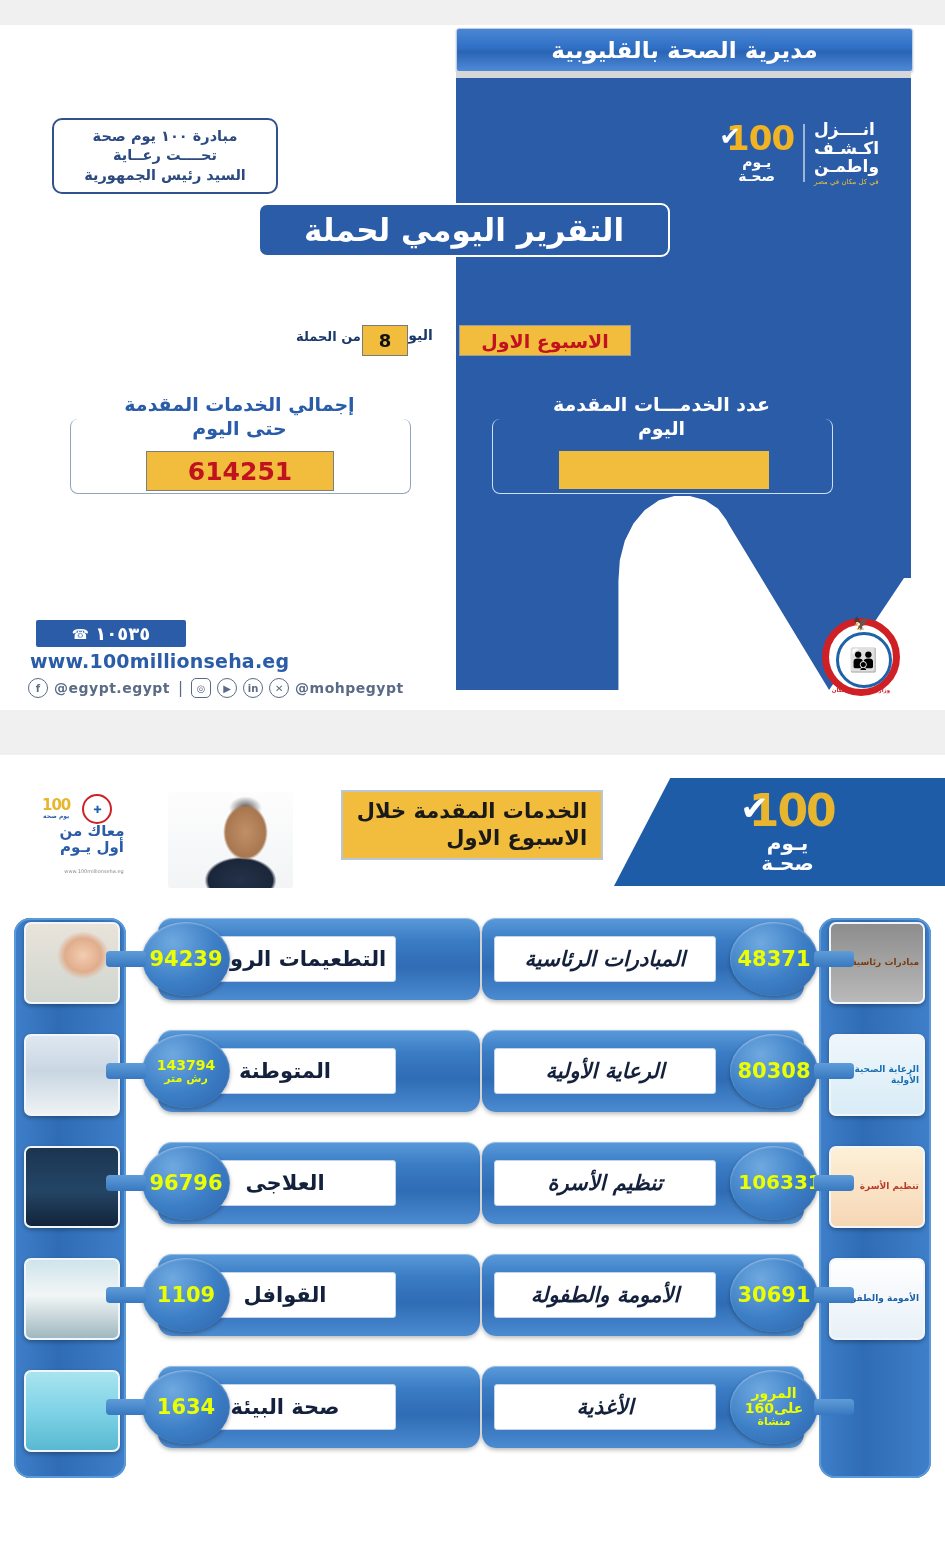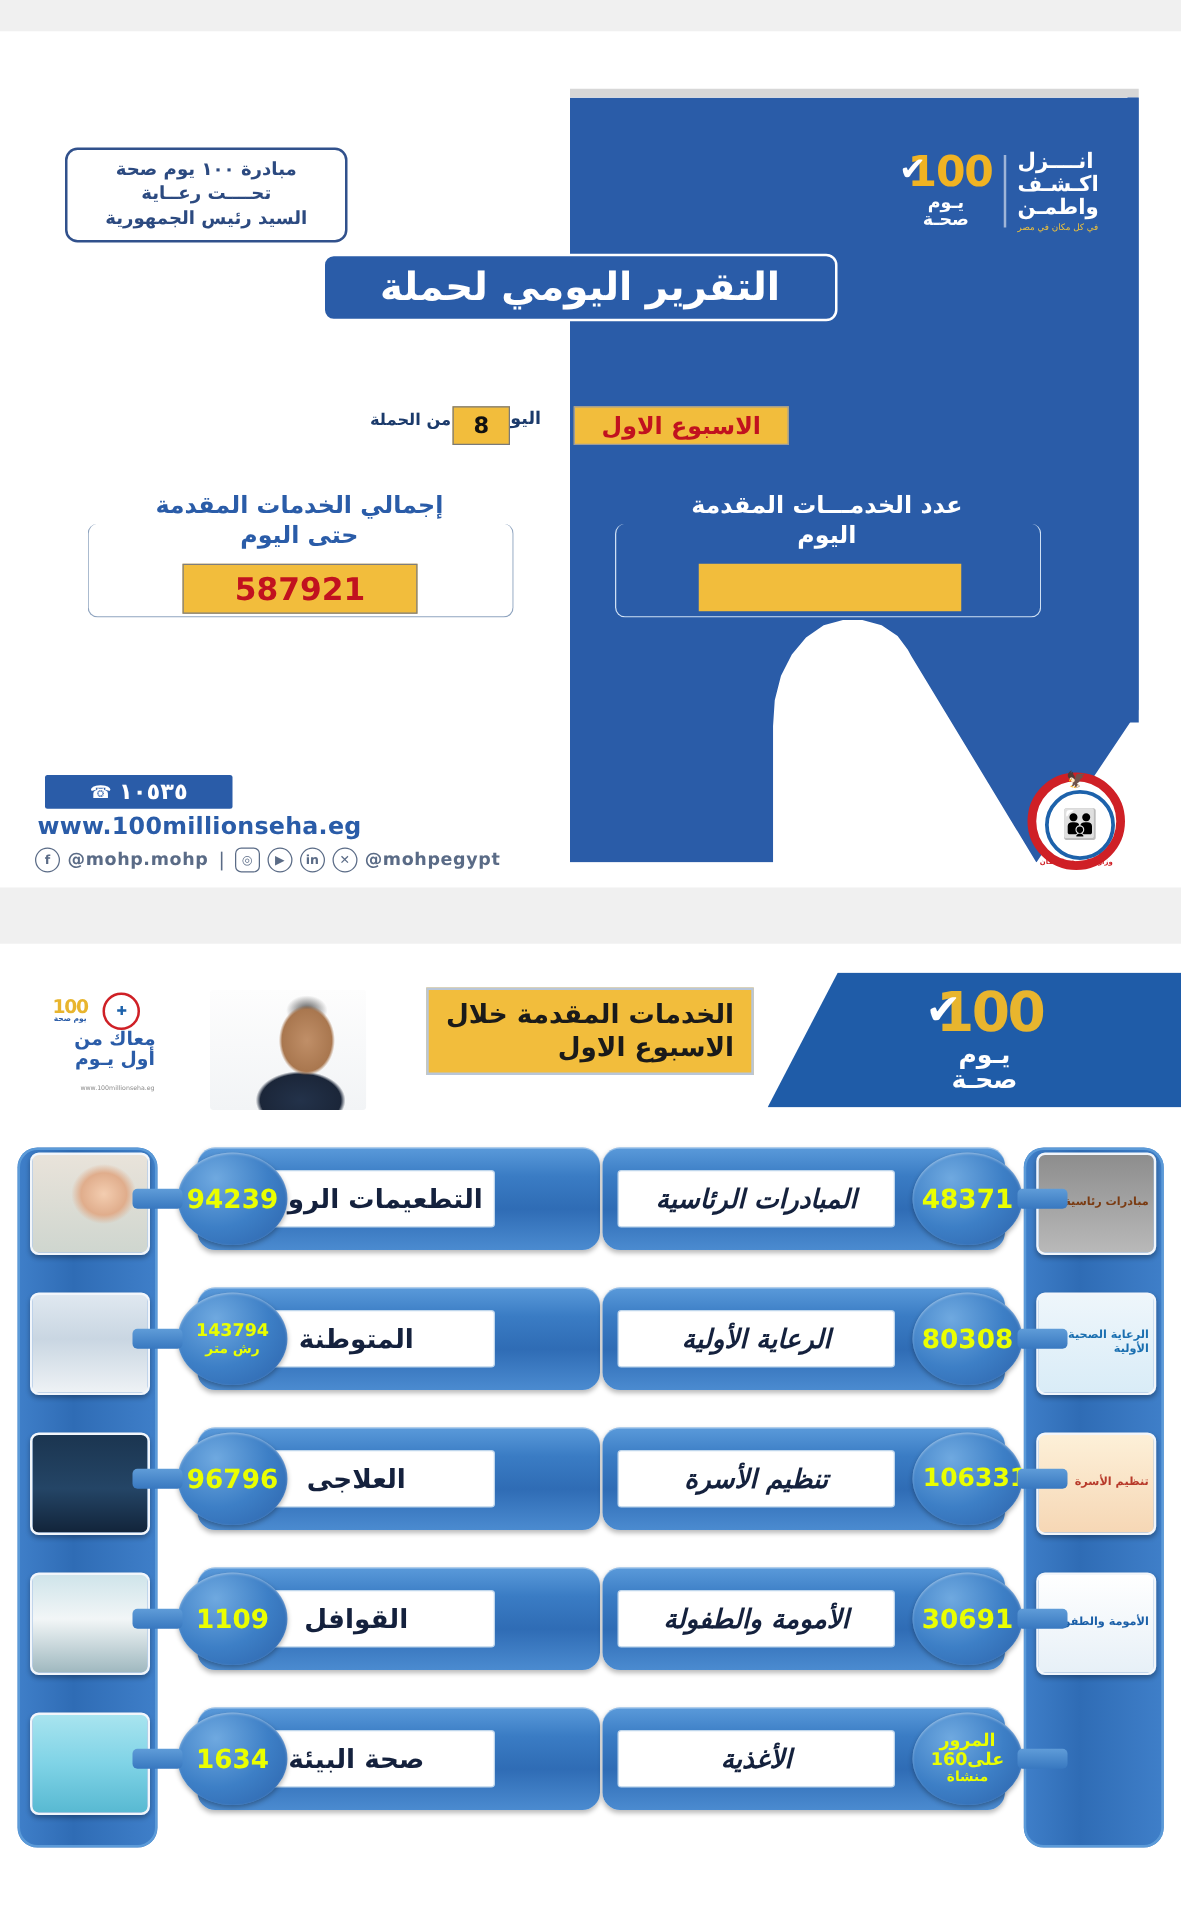--- a/index.html
+++ b/index.html
@@ -216,20 +216,23 @@
     background:linear-gradient(180deg,#5f9cd8,#3878c0);border-radius:4px;}
   #col-left .connector{left:-52px;}
   #col-right .connector{right:-50px;}
 </style>
 </head>
 <body>
 
 <div id="panel1">
   <div id="panel1-topstrip"></div>
 
+  <div class="hdr-bar">
+    <span>مديرية الصحة بالقليوبية</span>
+  </div>
   <div class="hdr-shadow"></div>
 
   <div id="bluepanel"></div>
   <div id="blue-right-fill"></div>
 
   <div class="badge-initiative">
     <div>مبادرة ١٠٠ يوم صحة</div>
     <div>تحــــت رعــاية</div>
     <div>السيد رئيس الجمهورية</div>
   </div>
@@ -273,31 +276,31 @@
     <div class="bracket"></div>
     <div class="val"></div>
   </div>
 
   <div class="statbox" id="stat-total">
     <div class="cap">
       <div>إجمالي الخدمات المقدمة</div>
       <div>حتى اليوم</div>
     </div>
     <div class="bracket"></div>
-    <div class="val">587921</div>
+    <div class="val">614251</div>
   </div>
 
   <div class="phone-pill">
     <span class="num">١٠٥٣٥</span>
     <span class="ic">☎</span>
   </div>
   <div class="website">www.100millionseha.eg</div>
   <div class="socials">
     <span class="circ">f</span>
-    <span class="hnd">@mohp.mohp</span>
+    <span class="hnd">@egypt.egypt</span>
     <span class="sep">|</span>
     <span class="sq">◎</span>
     <span class="circ">▶</span>
     <span class="circ">in</span>
     <span class="circ">✕</span>
     <span class="hnd">@mohpegypt</span>
   </div>
 
   <div class="moh-emblem">
     <div class="ring"></div>

